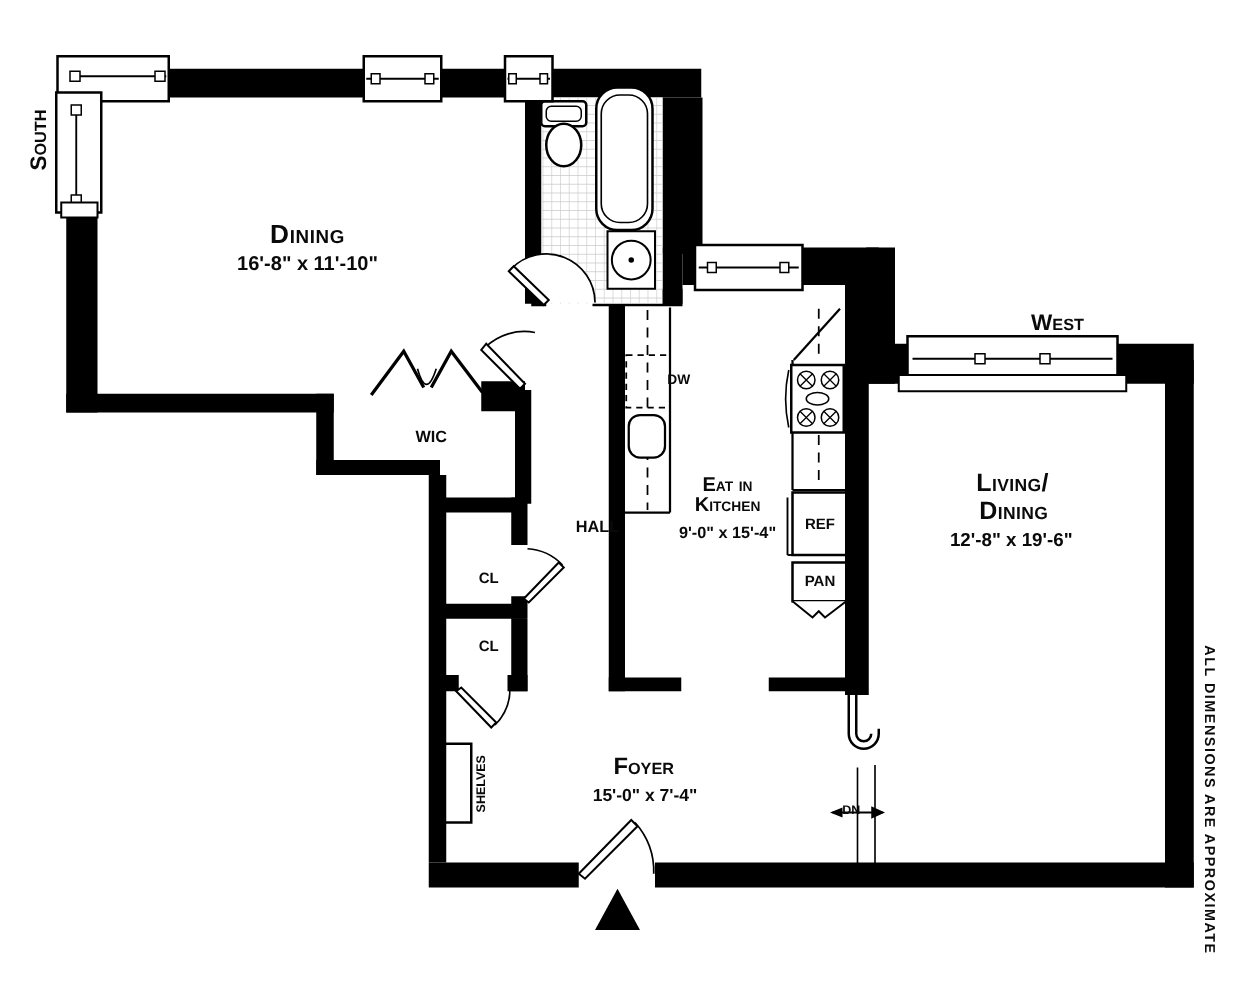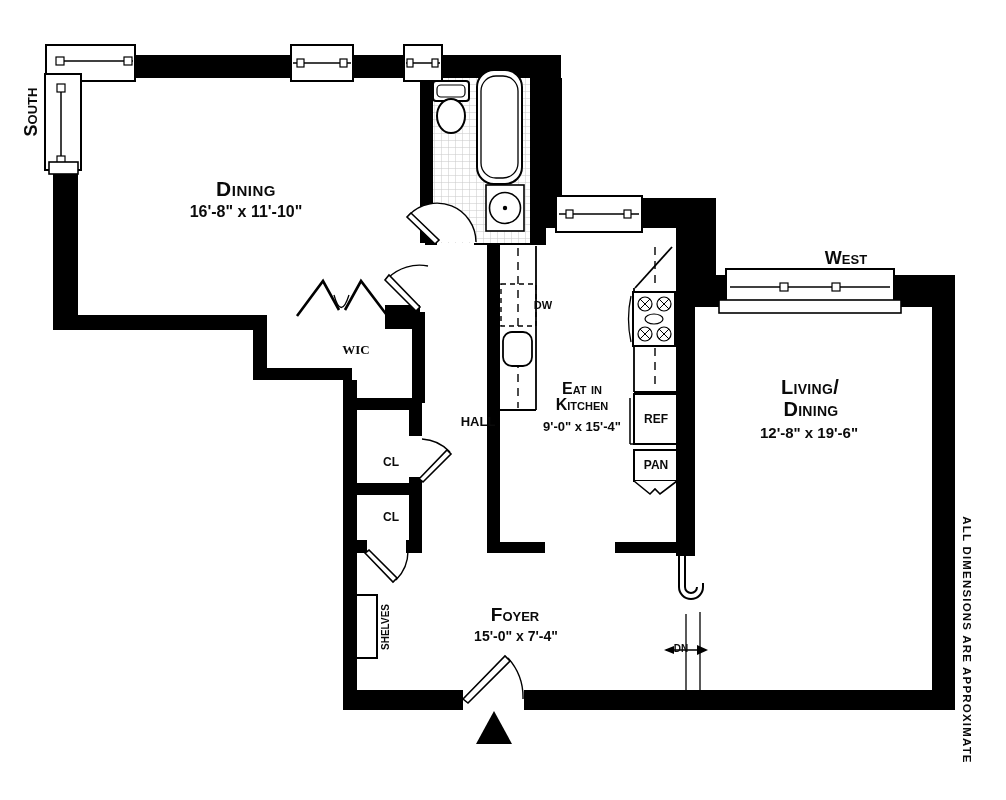--- a/index.html
+++ b/index.html
@@ -234,21 +234,21 @@
 <div class="lbl sc f16" style="left:582px;top:405px;">Kitchen</div>
 <div class="lbl f13" style="left:582px;top:426px;">9'-0" x 15'-4"</div>
 
 <div class="lbl sc f20" style="left:810px;top:387px;">Living/</div>
 <div class="lbl sc f20" style="left:811px;top:409px;">Dining</div>
 <div class="lbl f15" style="left:809px;top:432px;">12'-8" x 19'-6"</div>
 
 <div class="lbl sc f17" style="left:515px;top:614px;">Foyer</div>
 <div class="lbl f14" style="left:516px;top:636px;">15'-0" x 7'-4"</div>
 
-<div class="lbl f13" style="left:356px;top:349px;font-family:Liberation Serif, serif;">WIC</div>
+<div class="lbl f13" style="left:345px;top:349px;">WIC</div>
 <div class="lbl f13" style="left:456px;top:421px;padding-left:44px;">HALL</div>
 <div class="lbl f12" style="left:391px;top:462px;">CL</div>
 <div class="lbl f12" style="left:391px;top:517px;">CL</div>
 
 <div class="lbl f11" style="left:519px;top:305px;margin-left:24px;">DW</div>
 <div class="lbl f12" style="left:656px;top:419px;">REF</div>
 <div class="lbl f12" style="left:656px;top:465px;">PAN</div>
 <div class="lbl f10" style="left:653px;top:649px;margin-left:28px;">DN</div>
 <div class="lbl f10 rot-ccw" style="left:386px;top:627px;">SHELVES</div>
 

